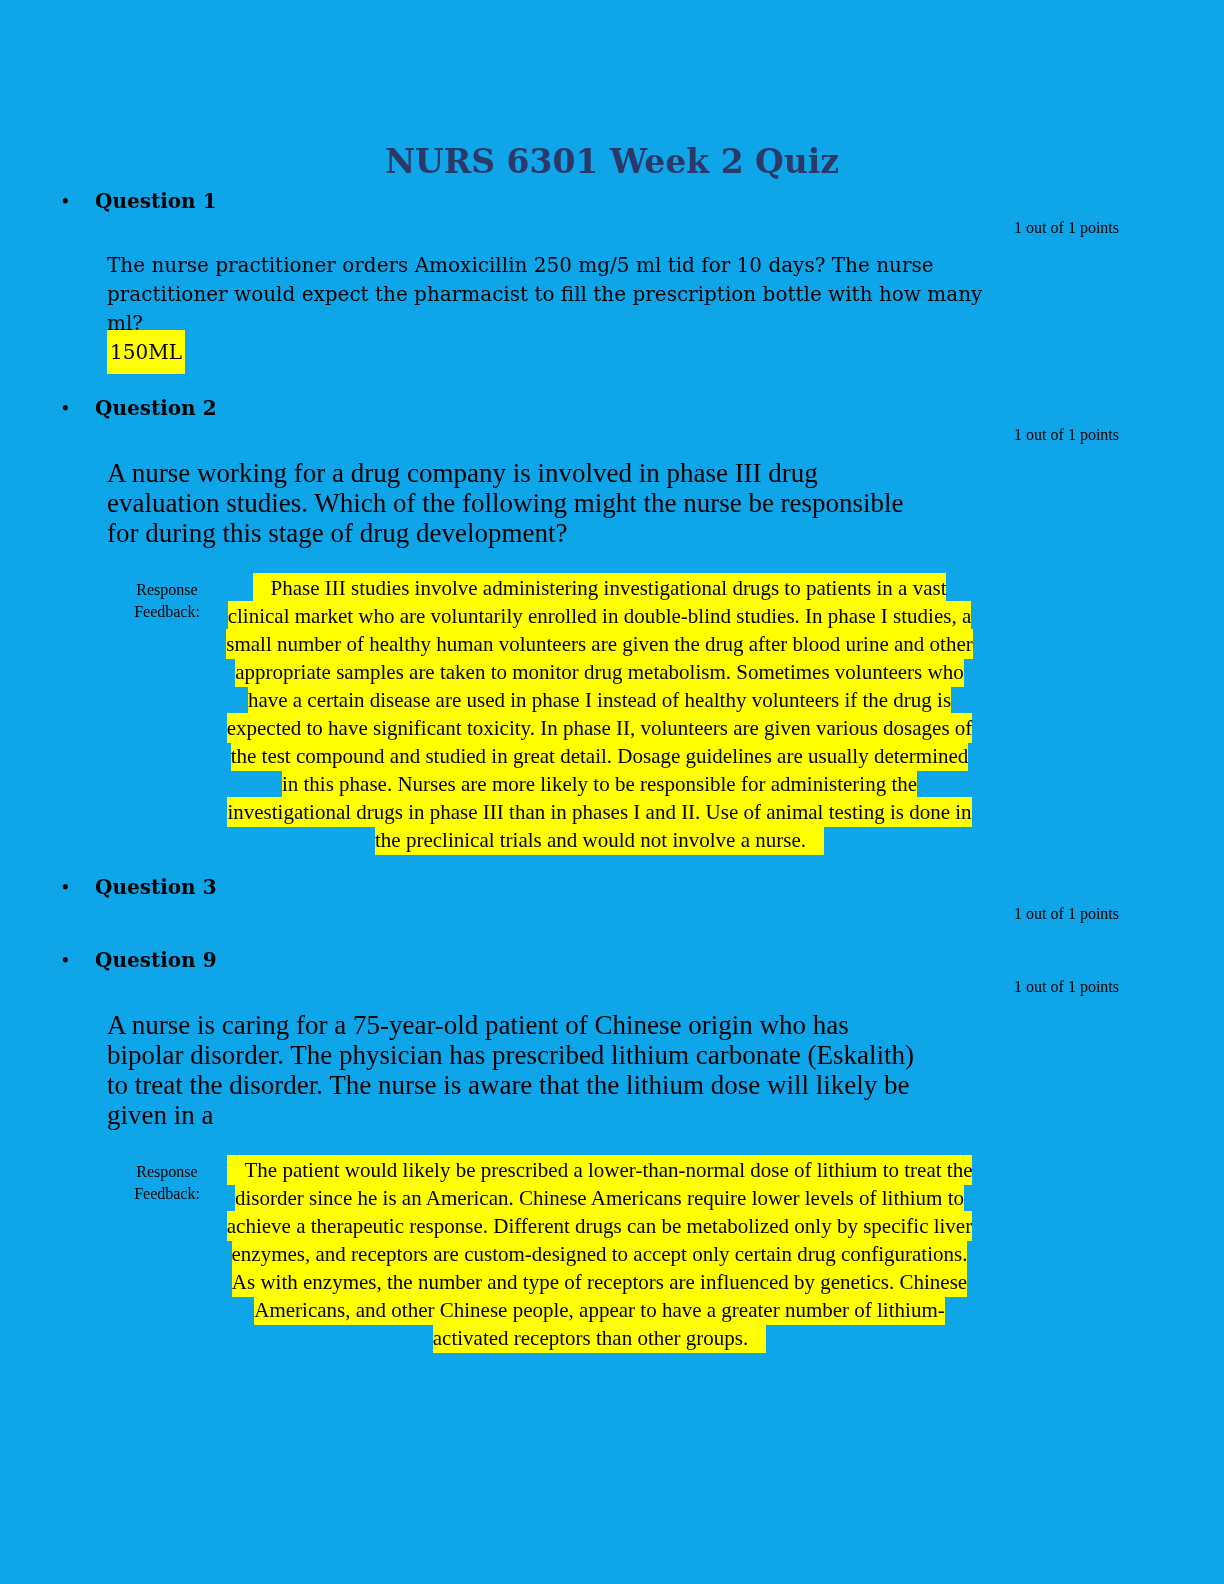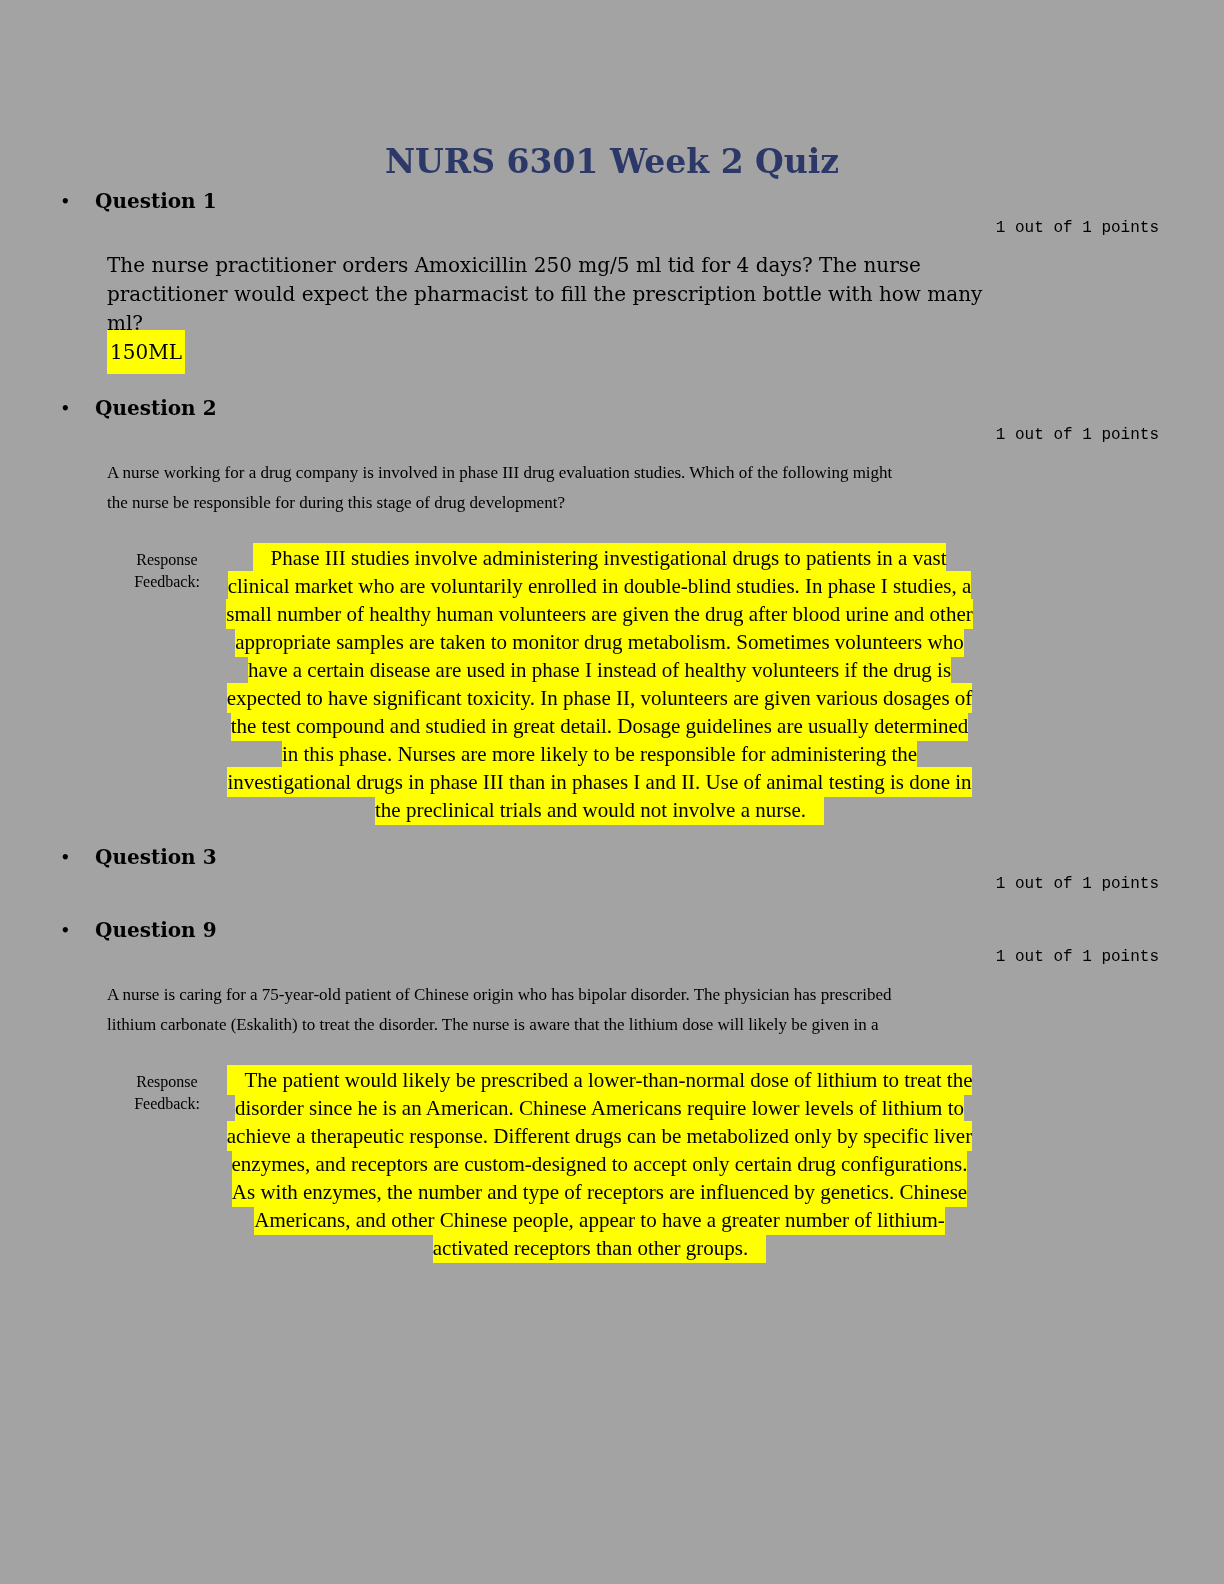--- a/index.html
+++ b/index.html
@@ -7,21 +7,21 @@
     padding: 0;
     background: #ffffff;
     width: 1224px;
     height: 1584px;
     overflow: hidden;
   }
   .page {
     position: relative;
     width: 1224px;
     height: 1584px;
-    background: #a3a3a3;
+    background: #0ea5e9;
     color: #000000;
     font-family: "DejaVu Serif", serif;
   }
   .doc-title {
     margin: 0;
     padding-top: 140px;
     text-align: center;
     font-family: "DejaVu Serif", serif;
     font-weight: bold;
     font-size: 33px;
@@ -42,38 +42,38 @@
     flex: 0 0 35px;
   }
   .q-label {
     font-weight: bold;
     font-size: 20px;
     line-height: 26px;
     font-family: "DejaVu Serif", serif;
   }
   .points {
     text-align: right;
-    margin-right: 65px;
+    margin-right: 105px;
     font-size: 16px;
     line-height: 22px;
     margin-top: 2px;
-    font-family: Liberation Mono, monospace;
+    font-family: Liberation Serif, serif;
   }
   .q-body {
     margin-left: 107px;
     margin-top: 12px;
     font-size: 20px;
     line-height: 29px;
     width: 890px;
     font-family: "DejaVu Serif", serif;
   }
   .q-body-narrow {
     margin-left: 107px;
     margin-top: 12px;
-    font-size: 17px;
+    font-size: 27px;
     line-height: 30px;
     width: 810px;
     font-family: "Liberation Serif", serif;
   }
   .answer-line {
     margin-left: 107px;
     font-size: 20px;
     line-height: 29px;
     font-family: "DejaVu Serif", serif;
   }
@@ -112,21 +112,21 @@
 <div class="page">
 
   <h1 class="doc-title">NURS 6301 Week 2 Quiz</h1>
 
   <div class="question">
     <div class="q-header">
       <span class="bullet">•</span>
       <span class="q-label">Question 1</span>
     </div>
     <div class="points">1 out of 1 points</div>
-    <div class="q-body">The nurse practitioner orders Amoxicillin 250 mg/5 ml tid for 4 days? The nurse practitioner would expect the pharmacist to fill the prescription bottle with how many ml?</div>
+    <div class="q-body">The nurse practitioner orders Amoxicillin 250 mg/5 ml tid for 10 days? The nurse practitioner would expect the pharmacist to fill the prescription bottle with how many ml?</div>
     <div class="answer-line"><span class="hl">150ML</span></div>
   </div>
 
   <div class="question sp-q2">
     <div class="q-header">
       <span class="bullet">•</span>
       <span class="q-label">Question 2</span>
     </div>
     <div class="points">1 out of 1 points</div>
     <div class="q-body-narrow">A nurse working for a drug company is involved in phase III drug evaluation studies. Which of the following might the nurse be responsible for during this stage of drug development?</div>

